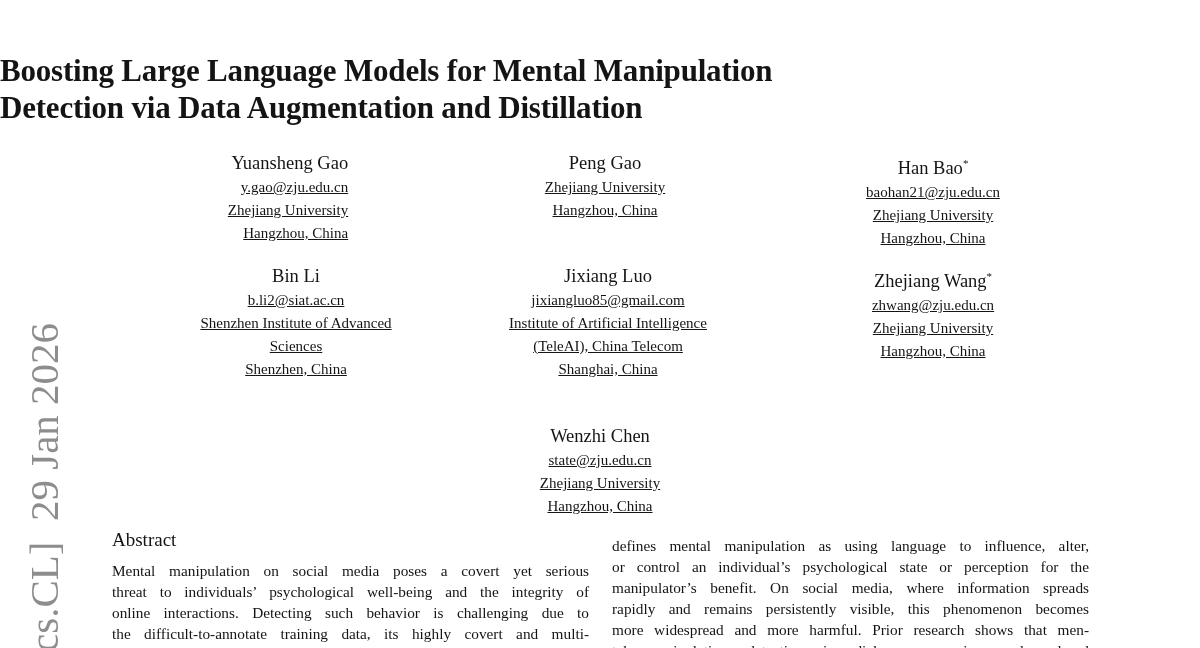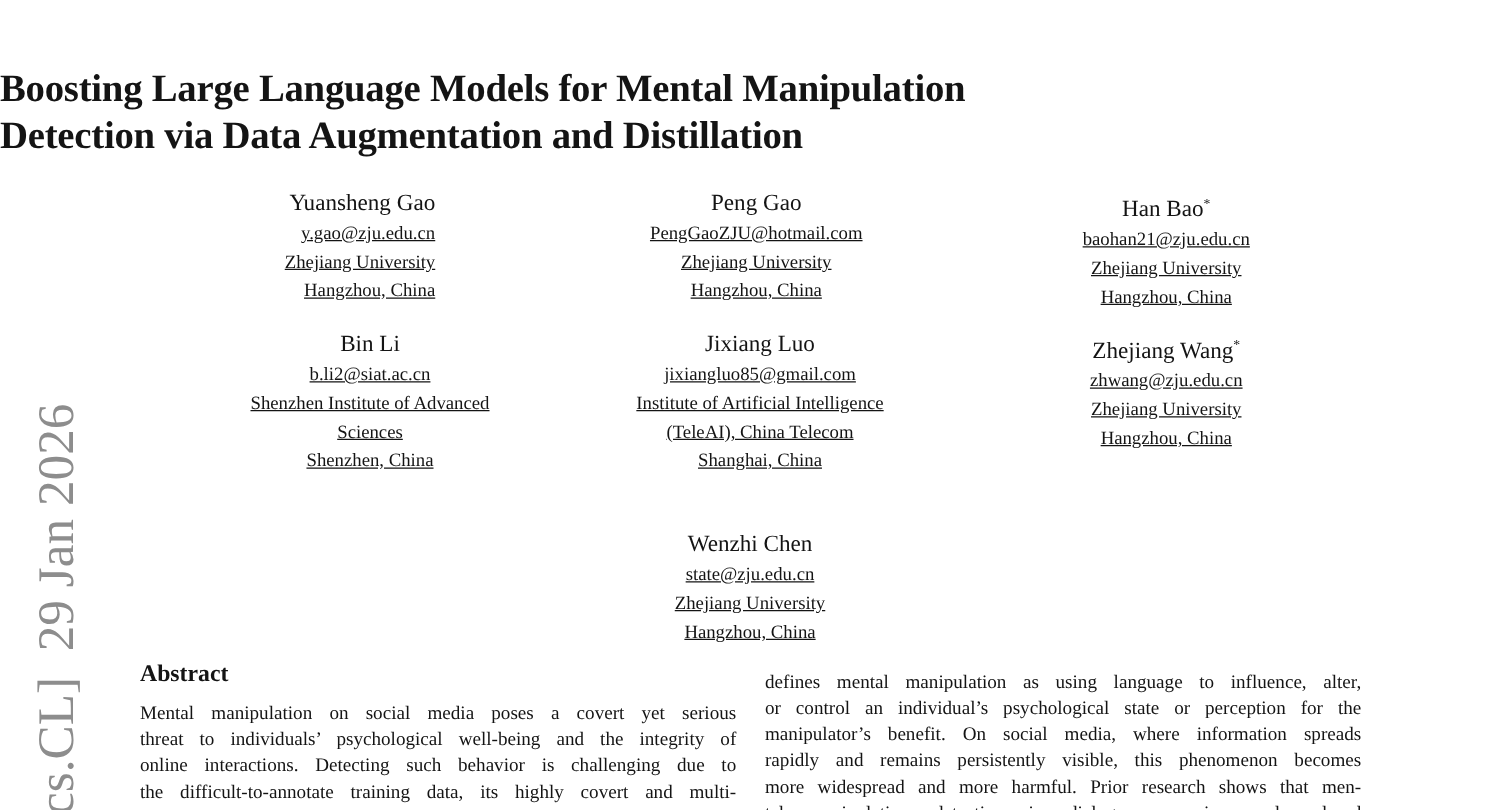--- a/index.html
+++ b/index.html
@@ -52,21 +52,21 @@
   .a5 { left: 608px; top: 263px; }
   .a6 { left: 933px; top: 263px; }
   .a7 { left: 600px; top: 423px; }
   .abstract-col {
     position: absolute;
     left: 112px;
     top: 528px;
     width: 477px;
   }
   .abs-heading {
-    font-weight: bold;
+    font-weight: normal;
     font-size: 19px;
     line-height: 23px;
     margin: 0 0 9px 0;
   }
   .right-col {
     position: absolute;
     left: 612px;
     top: 535px;
     width: 477px;
   }
@@ -91,21 +91,20 @@
 
   <div class="author a1">
     <div class="name">Yuansheng Gao</div>
     <div class="aline">y.gao@zju.edu.cn</div>
     <div class="aline">Zhejiang University</div>
     <div class="aline">Hangzhou, China</div>
   </div>
 
   <div class="author a2">
     <div class="name">Peng Gao</div>
-    <div class="aline">PengGaoZJU@hotmail.com</div>
     <div class="aline">Zhejiang University</div>
     <div class="aline">Hangzhou, China</div>
   </div>
 
   <div class="author a3">
     <div class="name"><span>Han Bao</span><sup>*</sup></div>
     <div class="aline">baohan21@zju.edu.cn</div>
     <div class="aline">Zhejiang University</div>
     <div class="aline">Hangzhou, China</div>
   </div>

